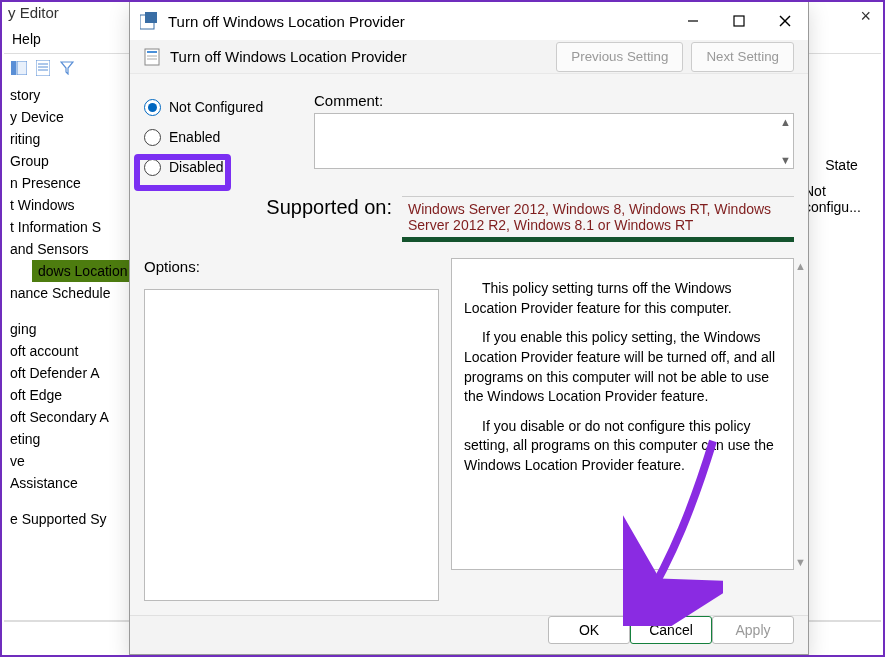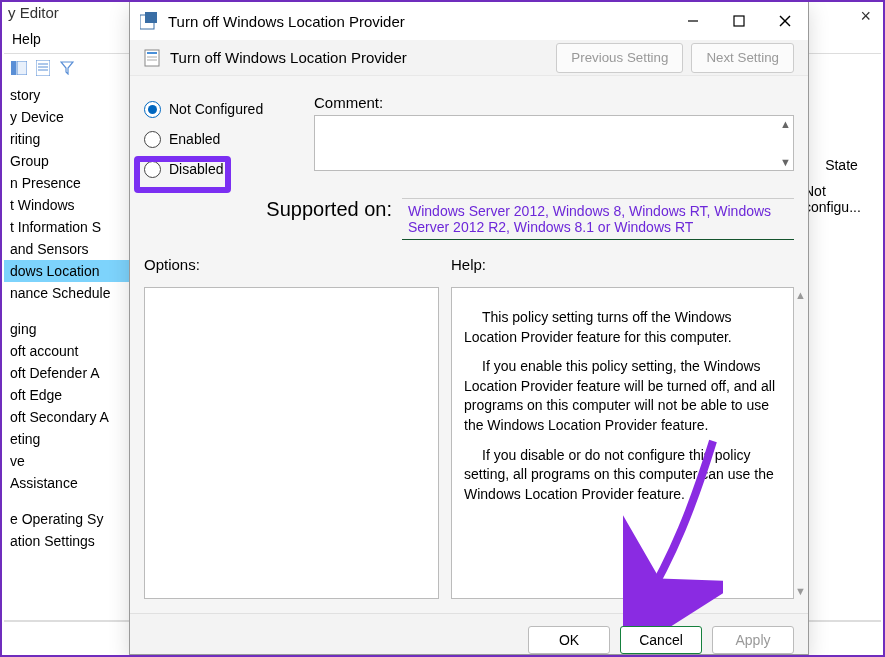--- a/index.html
+++ b/index.html
@@ -28,21 +28,21 @@
   }
   .toolbar-btn { width: 22px; height: 22px; display: flex; align-items: center; justify-content: center; }
 
   .parent-side {
     position: absolute; left: 2px; top: 82px; bottom: 52px; width: 140px;
     overflow: hidden; border-right: 1px solid #6d28d9;
   }
   .parent-side .row {
     padding: 3px 6px; white-space: nowrap; overflow: hidden; text-overflow: ellipsis;
   }
-  .parent-side .sel { background: #7dd3fc; }
+  .parent-side .sel { background: #4d7c0f; margin-left: 28px; }
   .parent-side .gap { height: 14px; }
   .parent-right {
     position: absolute; right: 4px; top: 104px; width: 75px; text-align: left;
   }
   .parent-right .hdr { padding: 4px 0 10px 0; text-align: center; margin-top: 47px; }
   .parent-bottom {
     position: absolute; left: 2px; right: 2px; bottom: 12px; height: 22px;
     border-top: 1px solid #ddd;
   }
   .parent-bottom-divider {
@@ -100,44 +100,44 @@
   .comment-box {
     width: 100%; height: 56px; border: 1px solid #bbb; background: #fff; position: relative;
     margin-right: 18px;
   }
   .comment-box .scroll-top { position: absolute; right: 2px; top: 2px; color: #666; font-size: 11px; }
   .comment-box .scroll-bot { position: absolute; right: 2px; bottom: 2px; color: #666; font-size: 11px; }
 
   .supported-row { display: flex; margin-top: 14px; }
   .supported-label { width: 258px; text-align: right; padding-right: 10px; font-size: 20px; }
   .supported-text {
-    flex: 1; padding: 4px 6px; font-size: 14px; color: #6d28d9;
-    border-bottom: 1px solid #14532d; border-top: 1px solid #ccc; background: #f5f5f5;
+    flex: 1; padding: 4px 6px; font-size: 14px; color: #7f1d1d;
+    border-bottom: 5px solid #14532d; border-top: 1px solid #ccc; background: #f5f5f5;
   }
 
   .mid-row { display: flex; margin-top: 16px; gap: 12px; }
   .mid-row .col { display: flex; flex-direction: column; }
   .mid-row .col.options { width: 295px; }
   .mid-row .col.help { flex: 1; }
   .mid-row .lbl { font-size: 15px; margin-bottom: 14px; }
   .panel {
     border: 1px solid #bbb; background: #fff; height: 312px; padding: 10px 12px;
     font-size: 14px; overflow: hidden; position: relative;
   }
   .panel.options-panel { padding: 0; }
   .options-wrap { position: relative; height: 312px; }
   .help-wrap { position: relative; height: 312px; }
   .help-panel { line-height: 1.4; }
   .help-panel p { margin: 10px 0; text-indent: 18px; }
   .scroll-ind-top { position: absolute; right: -12px; top: 2px; color: #999; font-size: 11px; }
   .scroll-ind-bot { position: absolute; right: -12px; bottom: 2px; color: #999; font-size: 11px; }
 
   .footer {
-    height: 50px; display: flex; align-items: flex-end; justify-content: flex-end;
-    padding: 0 14px; gap: 10px; background: #f3f3f3; border-top: 1px solid #e0e0e0;
+    height: 50px; display: flex; align-items: flex-start; justify-content: flex-end;
+    padding: 0 14px; background: #f3f3f3; border-top: 1px solid #e0e0e0;
   }
   .dlg-btn {
     min-width: 82px; height: 28px; padding: 0 14px; border: 1px solid #bbb;
     background: #fff; border-radius: 3px; font-size: 14px;
   }
   .dlg-btn.cancel { border: 1px solid #15803d; }
   .dlg-btn.apply { color: #999; }
 
   
   .arrow-svg { position: absolute; right: 85px; bottom: 28px; pointer-events: none; }
@@ -185,22 +185,21 @@
   <div class="gap"></div>
   <div class="row">ging</div>
   <div class="row">oft account</div>
   <div class="row">oft Defender A</div>
   <div class="row">oft Edge</div>
   <div class="row">oft Secondary A</div>
   <div class="row">eting</div>
   <div class="row">ve</div>
   <div class="row"> Assistance</div>
   <div class="gap"></div>
-  <div class="row">e Operating Sy</div>
-  <div class="row">ation Settings</div>
+  <div class="row">e Supported Sy</div>
 </div>
 
 <div class="parent-right">
   <div class="hdr">State</div>
   <div>Not configu...</div>
 </div>
 <div class="parent-bottom-divider"></div>
 <div class="parent-bottom"></div>
 
 <div class="dialog">
@@ -277,21 +276,20 @@
     </div>
 
     <div class="mid-row">
       <div class="col options">
         <div class="lbl">Options:</div>
         <div class="options-wrap">
           <div class="panel options-panel"></div>
         </div>
       </div>
       <div class="col help">
-        <div class="lbl">Help:</div>
         <div class="help-wrap">
           <div class="panel help-panel">
             <p>This policy setting turns off the Windows Location Provider feature for this computer.</p>
             <p>If you enable this policy setting, the Windows Location Provider feature will be turned off, and all programs on this computer will not be able to use the Windows Location Provider feature.</p>
             <p>If you disable or do not configure this policy setting, all programs on this computer can use the Windows Location Provider feature.</p>
           </div>
           <span class="scroll-ind-top">▲</span>
           <span class="scroll-ind-bot">▼</span>
         </div>
       </div>

